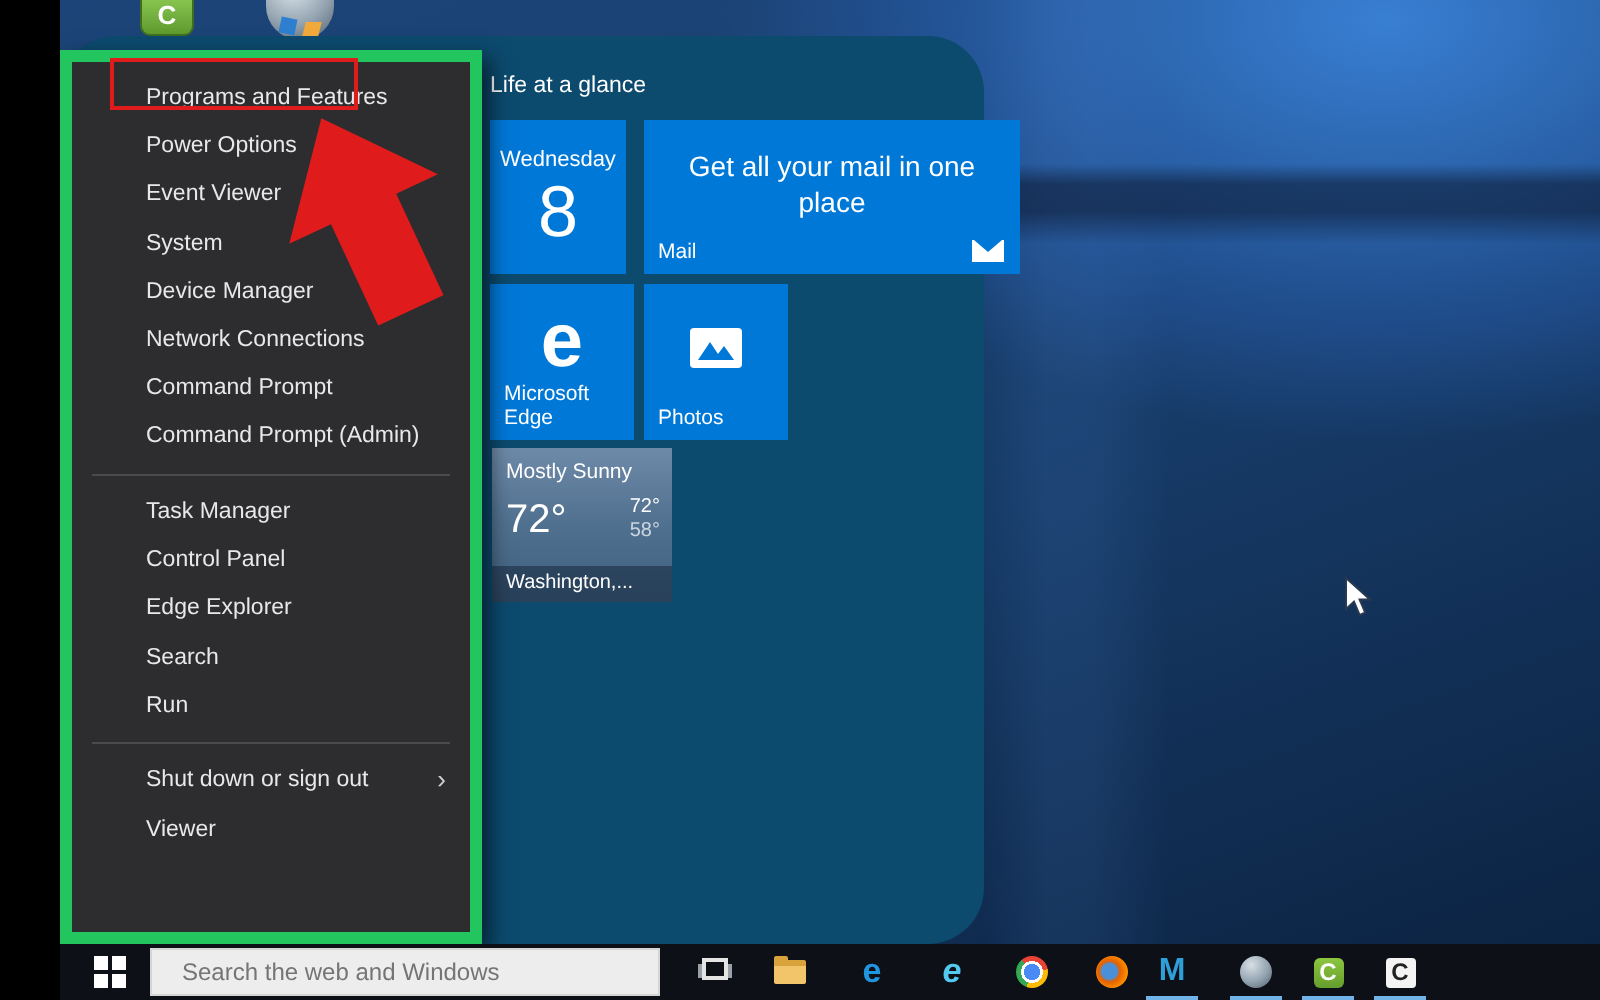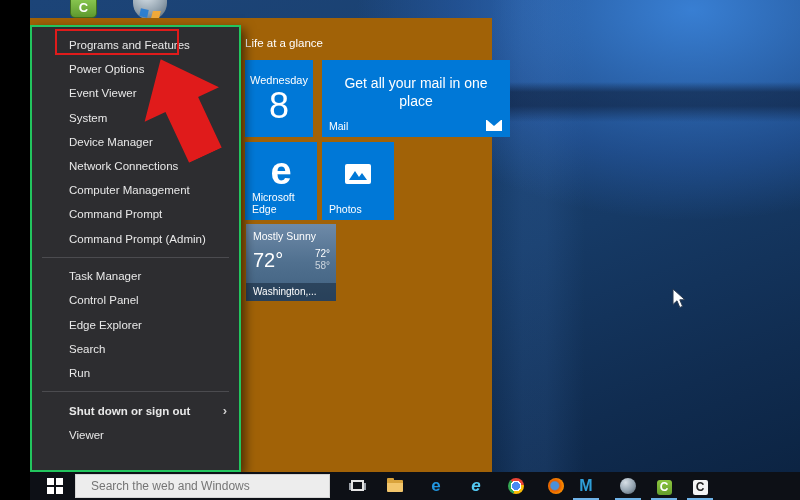--- a/index.html
+++ b/index.html
@@ -20,21 +20,21 @@
      background:linear-gradient(180deg,#86c44e,#5f9a2f);border:1px solid #3f6e1e;border-top:none;
      color:#fff;font-weight:bold;font-size:13px;text-align:center;line-height:16px;}
   .dicon-sphere{left:103px;width:34px;height:20px;border-radius:0 0 17px 17px;
      background:radial-gradient(circle at 40% -30%,#dde6ec,#93a3b0 55%,#51606d 100%);}
   .dicon-sphere::before{content:"";position:absolute;left:7px;bottom:3px;width:8px;height:8px;
      background:#2e7fd0;transform:rotate(12deg);}
   .dicon-sphere::after{content:"";position:absolute;right:7px;bottom:2px;width:8px;height:7px;
      background:#f0a93a;transform:skewX(-14deg);}
 
   
-  .start-menu{position:absolute;left:30px;top:18px;width:462px;height:454px;background:#a16207;}
+  .start-menu{position:absolute;left:30px;top:18px;width:462px;height:454px;background:#0c4a6e;border-radius:28px;}
   .glance-title{position:absolute;left:215px;top:19px;color:#fff;font-size:11.5px;}
   .tile{position:absolute;background:#0078d7;color:#fff;cursor:default;}
   .tile-label{position:absolute;left:7px;bottom:5px;font-size:10.5px;color:#fff;}
   .tile-calendar{left:215px;top:42px;width:68px;height:77px;text-align:center;}
   .cal-dayname{margin-top:14px;font-size:11px;}
   .cal-daynum{font-size:36px;font-weight:300;line-height:40px;}
   .tile-mail{left:292px;top:42px;width:188px;height:77px;}
   .mail-headline{padding:14px 20px 0 20px;text-align:center;font-size:14px;line-height:18px;}
   .mail-envelope{position:absolute;right:8px;bottom:6px;width:16px;height:11px;background:#fff;}
   .mail-envelope::before{content:"";position:absolute;left:1px;top:0;border-left:7px solid transparent;
@@ -49,25 +49,25 @@
   .weather-cond{padding:6px 0 0 7px;font-size:10.5px;}
   .weather-row{display:flex;align-items:flex-end;padding:6px 6px 0 7px;}
   .weather-temp{font-size:20px;font-weight:300;flex:1;}
   .weather-hilo{text-align:right;font-size:10px;line-height:12px;}
   .weather-low{color:rgba(255,255,255,.7);}
   .weather-loc{position:absolute;left:0;right:0;bottom:0;height:18px;line-height:18px;
      background:rgba(22,40,60,.55);padding-left:7px;font-size:10px;}
 
   
   .context-menu{position:absolute;left:30px;top:25px;width:211px;height:447px;
-     background:#2d2d30;border:2px solid #22c55e;box-shadow:4px 4px 10px rgba(0,0,0,.55);
+     background:#2d2d30;border:6px solid #22c55e;box-shadow:4px 4px 10px rgba(0,0,0,.55);
      padding-top:6px;z-index:3;}
   .menu-item{height:24.2px;line-height:24.2px;padding-left:37px;color:#e8e8e8;font-size:11.5px;
      white-space:nowrap;}
-  .menu-item.has-submenu{display:flex;justify-content:space-between;padding-right:12px;font-weight:bold;}
+  .menu-item.has-submenu{display:flex;justify-content:space-between;padding-right:12px;}
   .menu-divider{height:13.5px;position:relative;}
   .menu-divider::after{content:"";position:absolute;left:10px;right:10px;top:6px;
      border-top:1px solid #4b4b4f;}
   .chevron{color:#cfcfcf;font-size:13px;}
 
   
   .red-box{position:absolute;left:55px;top:29px;width:124px;height:26px;
      border:2px solid #e01b1b;z-index:5;}
   .red-arrow{position:absolute;left:132px;top:56px;width:86px;height:106px;
      transform:rotate(-25deg);transform-origin:50% 32%;z-index:5;}
@@ -156,21 +156,20 @@
     </div>
   </div>
 
   <div class="context-menu">
     <div class="menu-item">Programs and Features</div>
     <div class="menu-item">Power Options</div>
     <div class="menu-item">Event Viewer</div>
     <div class="menu-item">System</div>
     <div class="menu-item">Device Manager</div>
     <div class="menu-item">Network Connections</div>
-    <div class="menu-item">Computer Management</div>
     <div class="menu-item">Command Prompt</div>
     <div class="menu-item">Command Prompt (Admin)</div>
     <div class="menu-divider"></div>
     <div class="menu-item">Task Manager</div>
     <div class="menu-item">Control Panel</div>
     <div class="menu-item">Edge Explorer</div>
     <div class="menu-item">Search</div>
     <div class="menu-item">Run</div>
     <div class="menu-divider"></div>
     <div class="menu-item has-submenu">

